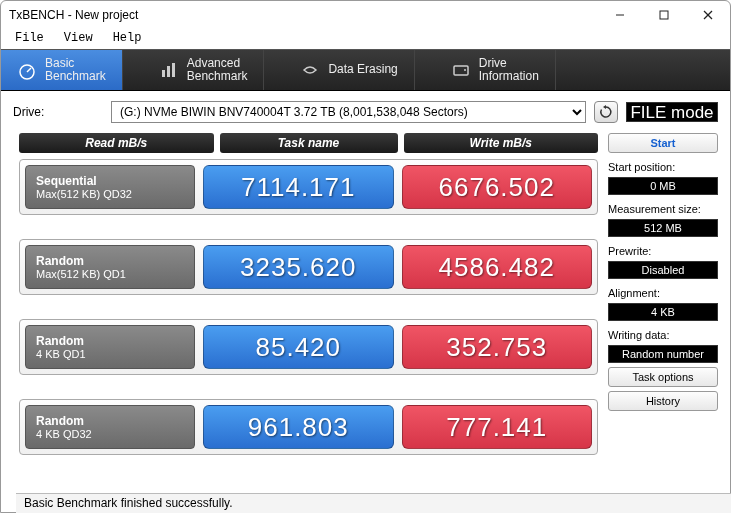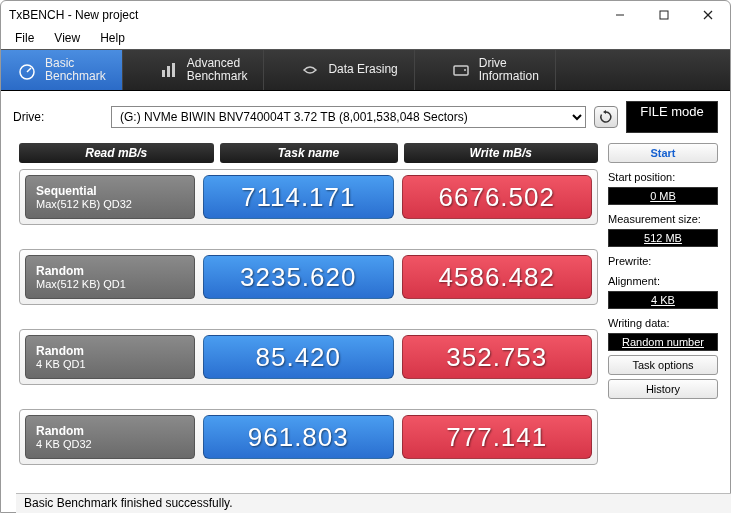--- a/index.html
+++ b/index.html
@@ -5,35 +5,35 @@
 * { box-sizing: border-box; margin: 0; padding: 0; font-family: "Segoe UI", Tahoma, sans-serif; }
 body { background: #fff; width: 731px; height: 513px; overflow: hidden; border: 1px solid #999; border-radius: 6px 6px 0 0; }
 
 
 .titlebar { display: flex; align-items: center; height: 28px; padding: 0 0 0 8px; font-size: 12px; }
 .titlebar .title { flex: 1; }
 .titlebar .wbtn { width: 44px; height: 28px; display: flex; align-items: center; justify-content: center; font-size: 13px; }
 
 
 .menubar { display: flex; height: 20px; padding: 0 4px; font-size: 12px; }
-.menubar span { padding: 2px 10px; cursor: default; }
+.menubar span { padding: 2px 10px; cursor: default; font-family: Liberation Mono, monospace; }
 
 
 .tabbar { background: linear-gradient(#3a3a3a,#232323); display: flex; height: 42px; border-top: 1px solid #555; border-bottom: 1px solid #000; gap: 20px; }
 .tab { display: flex; align-items: center; gap: 8px; padding: 0 16px; color: #eee; font-size: 12px; border-right: 1px solid #444; cursor: pointer; }
 .tab.active { background: linear-gradient(#4a8de0,#2b6bc7); }
 .tab .ticon { width: 20px; height: 20px; display: flex; align-items: center; justify-content: center; }
 .tab .tlabel { line-height: 1.1; }
 
 
 .driverow { display: flex; align-items: center; gap: 8px; padding: 10px 12px; font-size: 12px; }
 .driverow label { width: 90px; }
 .driverow select { flex: 1; font-size: 12px; padding: 2px 4px; border: 1px solid #888; background: #fff; }
 .refresh { width: 24px; height: 22px; border: 1px solid #888; border-radius: 4px; background: linear-gradient(#fafafa,#ddd); display: flex; align-items: center; justify-content: center; }
-.filemode { width: 92px; height: 32px; background: #000; color: #fff; font-size: 13px; text-align: center; line-height: 20px; border: 1px solid #333; }
+.filemode { width: 92px; height: 20px; background: #000; color: #fff; font-size: 17px; text-align: center; line-height: 20px; border: 1px solid #333; }
 
 
 .main { display: flex; padding: 0 12px 0 18px; gap: 10px; }
 .results { flex: 1; }
 
 
 .hdrrow { display: flex; gap: 6px; margin-bottom: 6px; }
 .hdr { background: linear-gradient(#3a3a3a,#1a1a1a); color: #fff; font-size: 12px; font-style: italic; font-weight: bold; text-align: center; padding: 3px 0; border-radius: 3px; }
 .hdr.task { flex: 0 0 178px; }
 .hdr.col { flex: 1; }
@@ -45,21 +45,21 @@
 .taskcell .t2 { font-size: 11px; }
 .valcell { flex: 1; border-radius: 6px; color: #fff; font-family: "Arial Black", Arial, sans-serif; font-weight: 400; font-size: 26px; display: flex; align-items: center; justify-content: center; letter-spacing: 1px; text-shadow: 1px 1px 2px rgba(0,0,0,.5); border: 1px solid rgba(0,0,0,.3); }
 .valcell.read { background: linear-gradient(#4a9df0,#2a6fd0); }
 .valcell.write { background: linear-gradient(#f05565,#d63548); }
 
 
 .sidebar { width: 110px; display: flex; flex-direction: column; gap: 4px; font-size: 11px; }
 .sbtn { background: linear-gradient(#fdfdfd,#e8e8e8); border: 1px solid #999; border-radius: 3px; padding: 3px 0; text-align: center; cursor: pointer; }
 .sbtn.start { color: #1560d0; font-weight: bold; }
 .slabel { font-size: 11px; padding-top: 4px; }
-.sval { background: #000; color: #fff; text-align: center; padding: 2px 12px; font-size: 11px; border: 1px solid #333; text-decoration: underline; }
+.sval { background: #000; color: #fff; text-align: center; padding: 2px 12px; font-size: 11px; border: 1px solid #333; }
 
 
 .statusbar { position: absolute; bottom: 0; left: 16px; right: 0; height: 20px; border-top: 1px solid #bbb; padding: 2px 8px; font-size: 12px; background: #f4f4f4; }
 
 svg { display: block; }
 </style>
 </head>
 <body>
 
 <div class="titlebar">
@@ -191,20 +191,21 @@
     </div>
   </div>
 
   <div class="sidebar">
     <div class="sbtn start">Start</div>
     <div class="slabel">Start position:</div>
     <div class="sval">0 MB</div>
     <div class="slabel">Measurement size:</div>
     <div class="sval">512 MB</div>
     <div class="slabel">Prewrite:</div>
+    <div class="sval">Disabled</div>
     <div class="slabel">Alignment:</div>
     <div class="sval">4 KB</div>
     <div class="slabel">Writing data:</div>
     <div class="sval">Random number</div>
     <div class="sbtn" style="margin-top:0">Task options</div>
     <div class="sbtn">History</div>
   </div>
 </div>
 
 <div class="statusbar">

